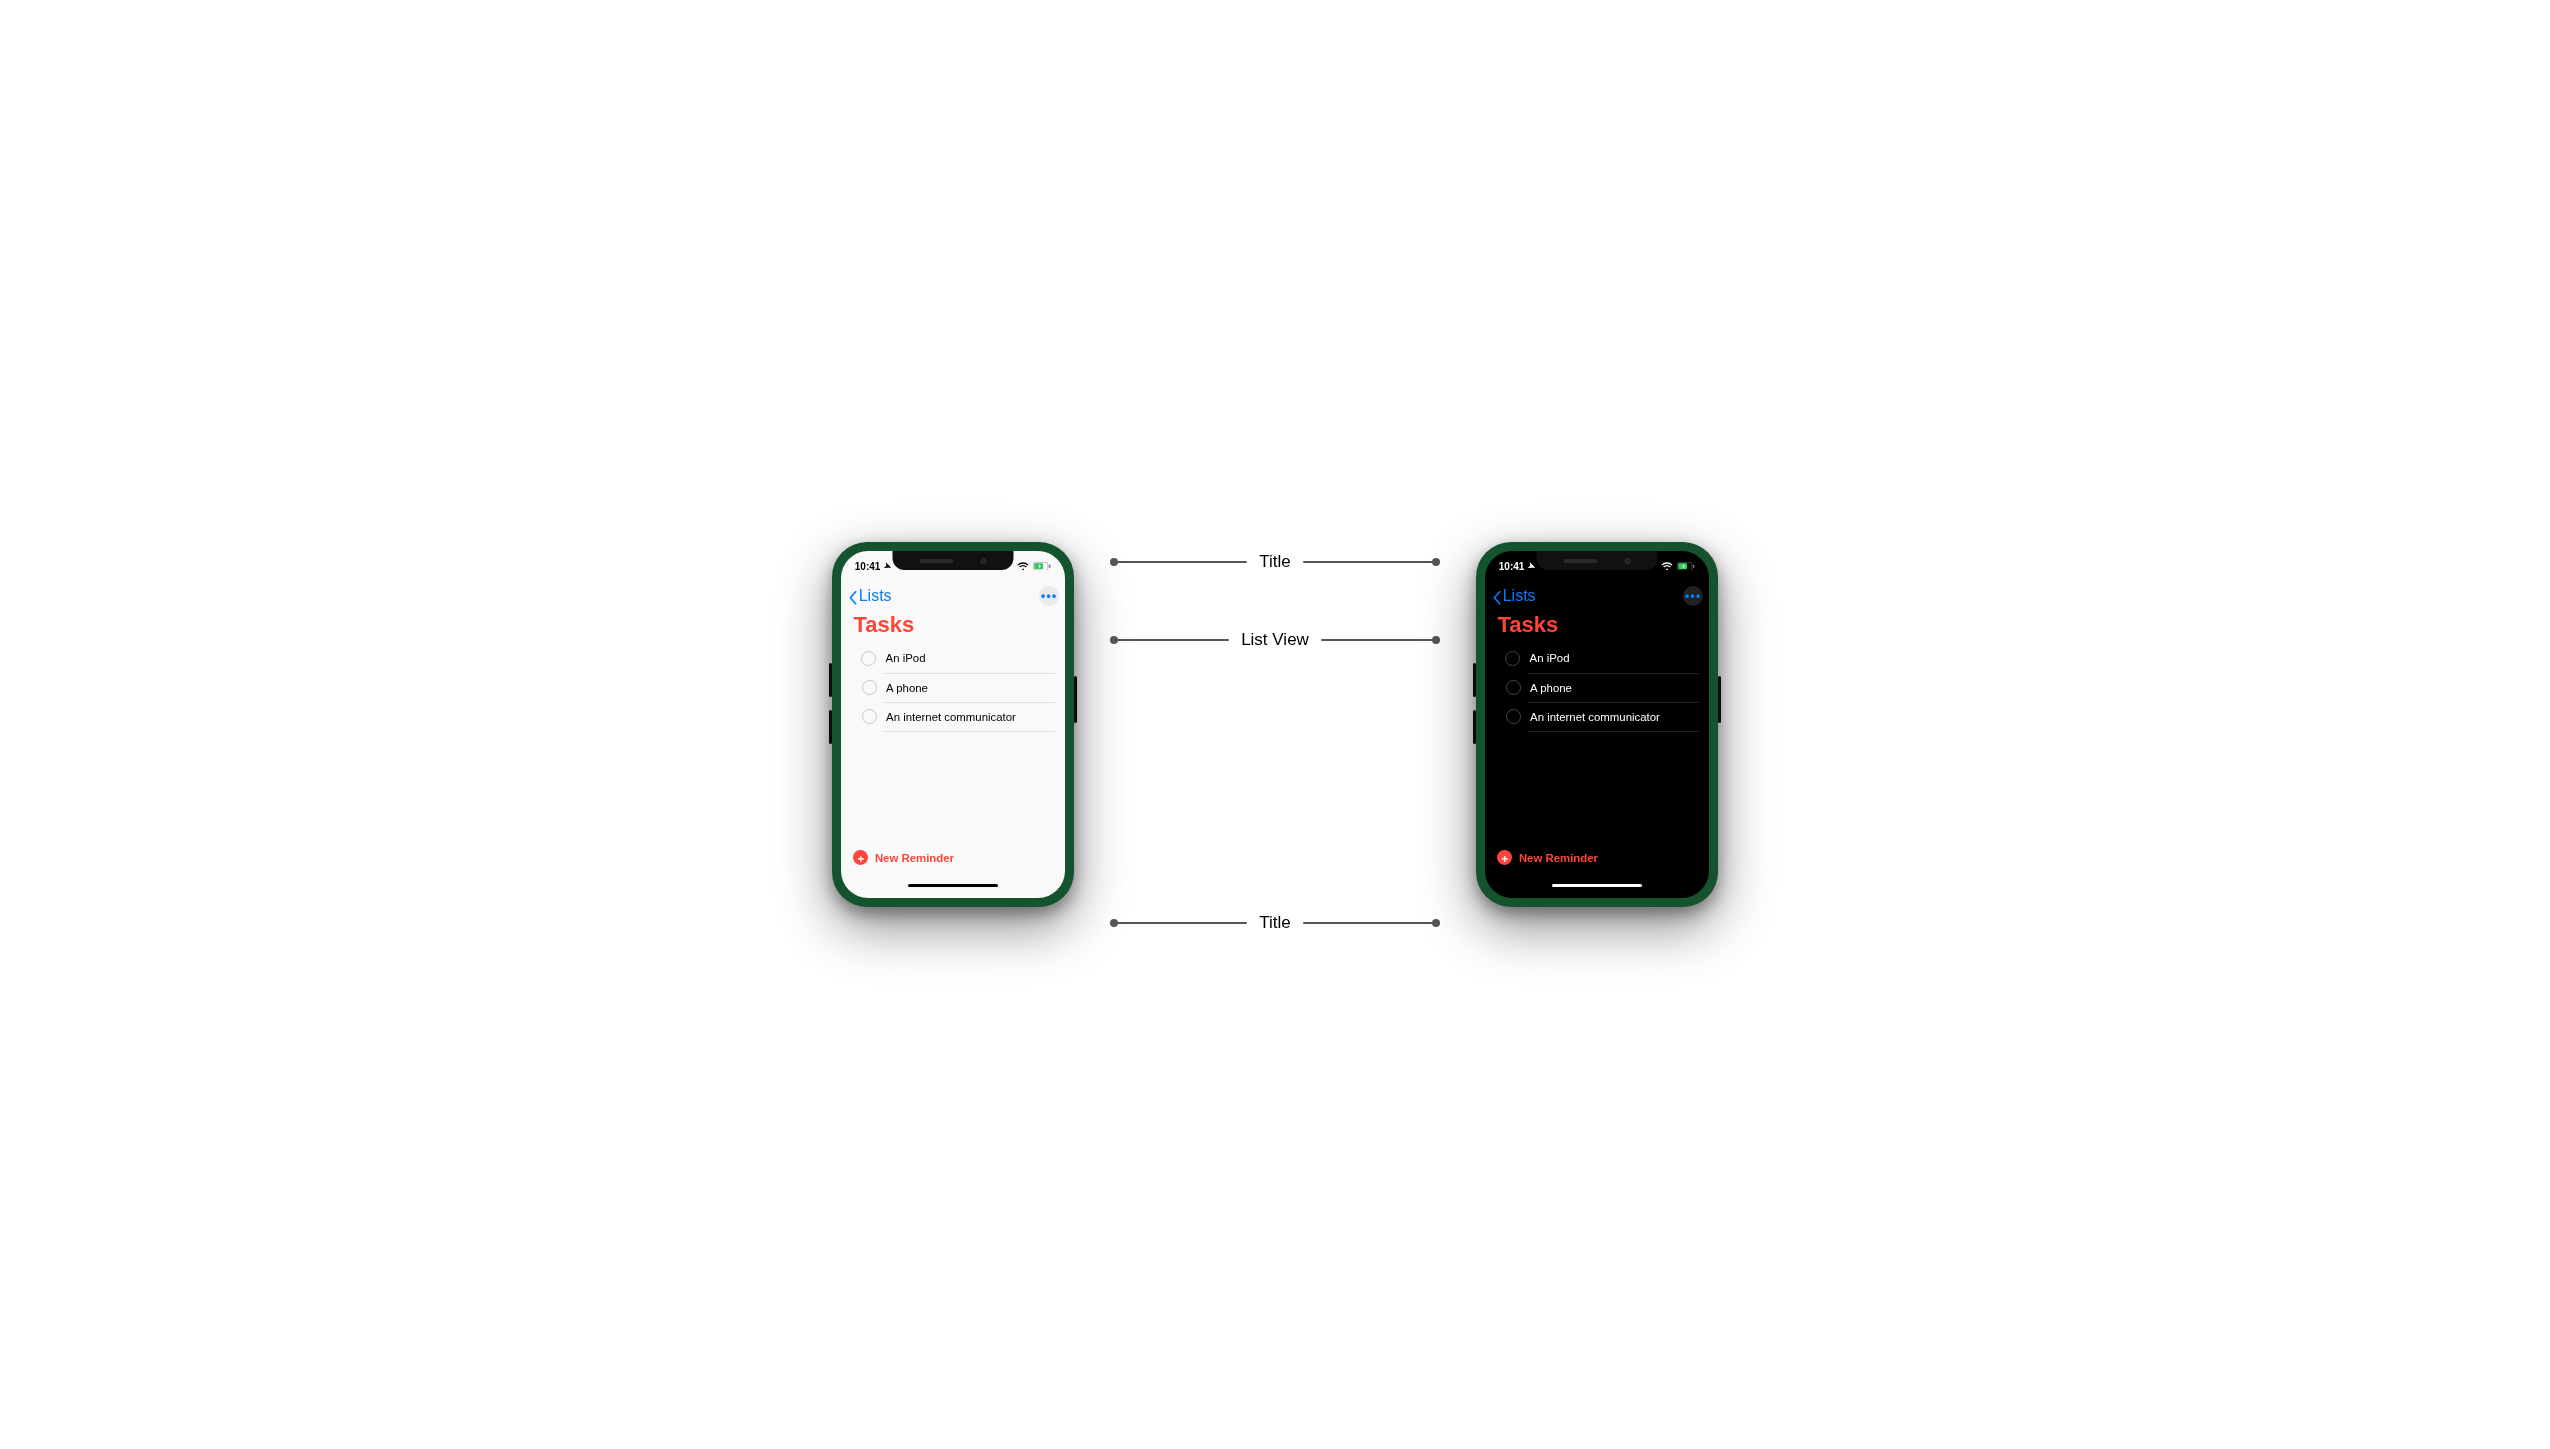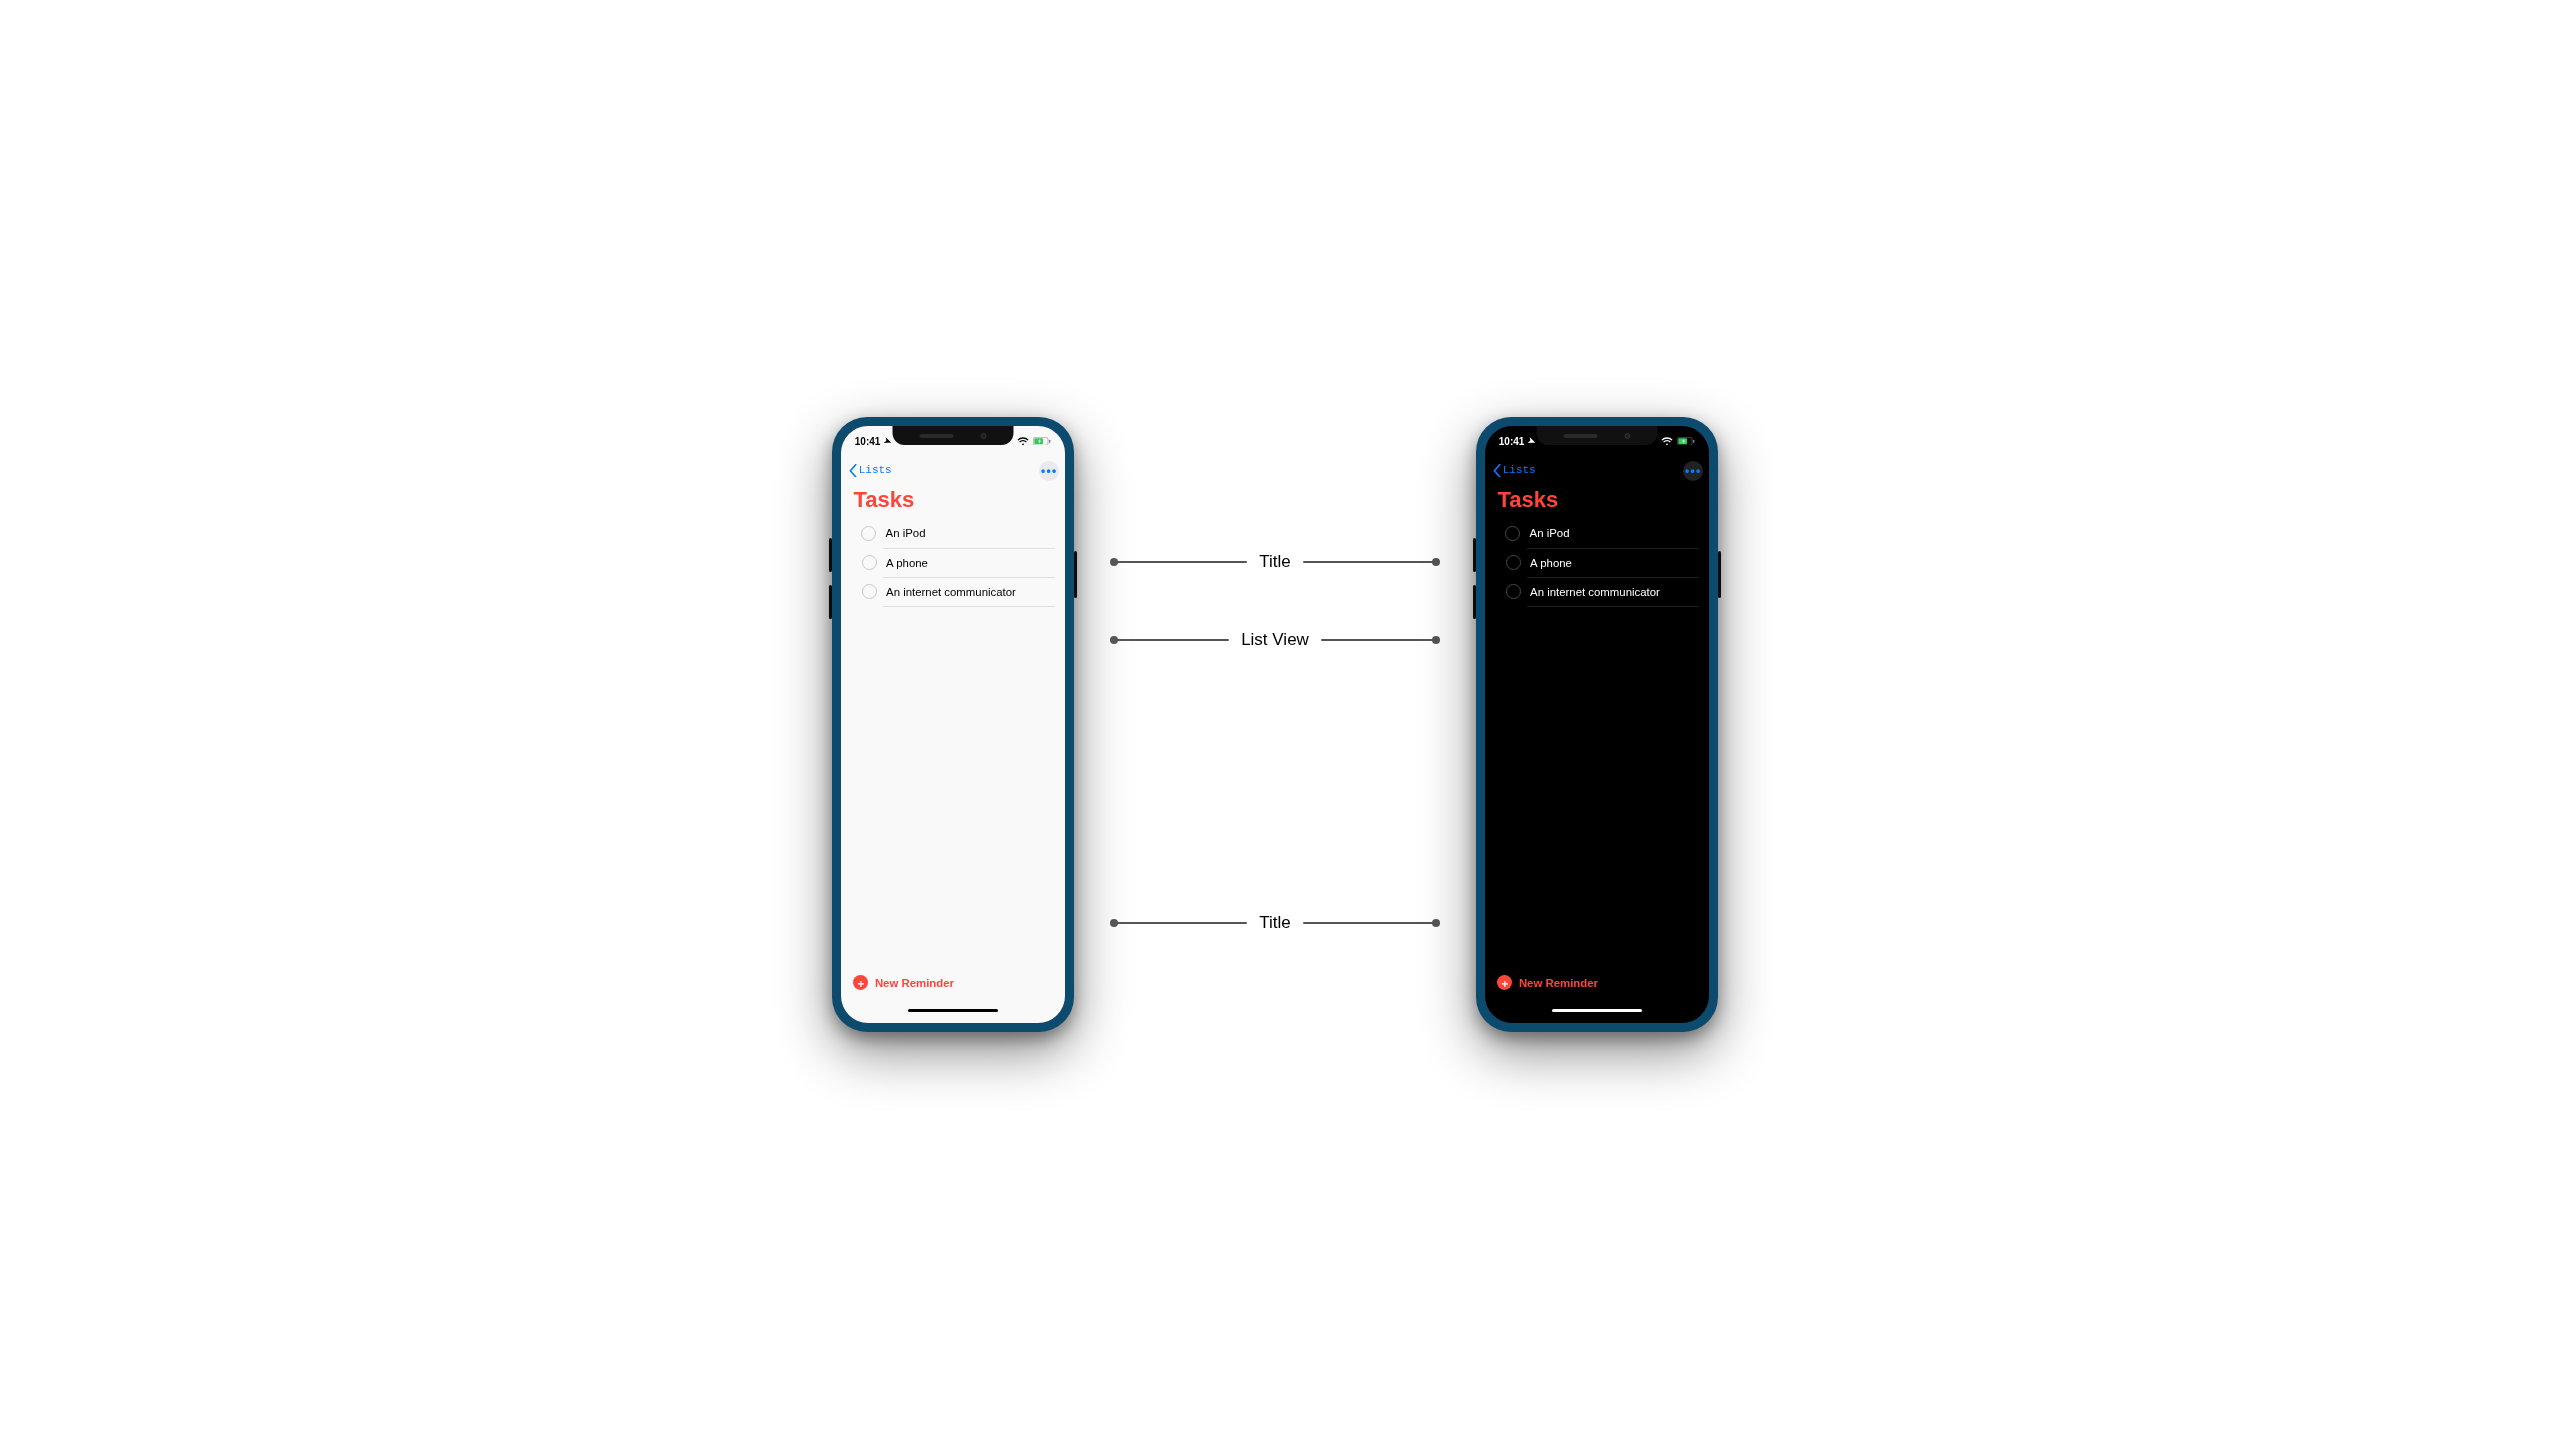--- a/index.html
+++ b/index.html
@@ -9,23 +9,23 @@
     background: #fff;
     display: flex;
     align-items: center;
     justify-content: center;
     gap: 40px;
     padding: 27px;
   }
 
   .phone {
     width: 242px;
-    height: 615px;
+    height: 365px;
     border-radius: 35px;
-    background: #0c4a6e;
+    background: #14532d;
     padding: 9.4px;
     position: relative;
     box-shadow: 0 20px 54px rgba(0,0,0,.45), 0 6.7px 16px rgba(0,0,0,.35);
   }
   .phone::before, .phone::after {
     content: "";
     position: absolute;
     background: #0b0b0b;
     border-radius: 2px;
   }
@@ -77,21 +77,21 @@
   .status-bar .time { display:flex; align-items:center; gap:4px; }
   .status-bar .loc-icon { font-size:8.7px; transform: rotate(20deg); display:inline-block; }
   .status-bar .right { display:flex; align-items:center; gap:4px; }
   .status-bar svg { display:block; }
 
   .nav-bar {
     height: 29.5px; flex:0 0 29.5px;
     display:flex; align-items:center; justify-content:space-between;
     padding: 0 5.4px 0 4px;
   }
-  .back-btn { display:flex; align-items:flex-start; gap:1.3px; color:#0a7aff; font-size:11px; padding:2.7px 4px;font-family:Liberation Mono, monospace; }
+  .back-btn { display:flex; align-items:flex-end; gap:1.3px; color:#0a7aff; font-size:16px; padding:2.7px 4px; }
   .back-btn svg { width:8px; height:13.4px; }
   .more-btn {
     width:20px; height:20px; border-radius:10px;
     display:flex; align-items:center; justify-content:center;
   }
   .light .more-btn { background:#e9e9ee; }
   .dark  .more-btn { background:#222225; }
   .more-btn span { color:#0a7aff; font-weight:700; font-size:12px; letter-spacing:1.3px; line-height:0; }
 
   .large-title {

